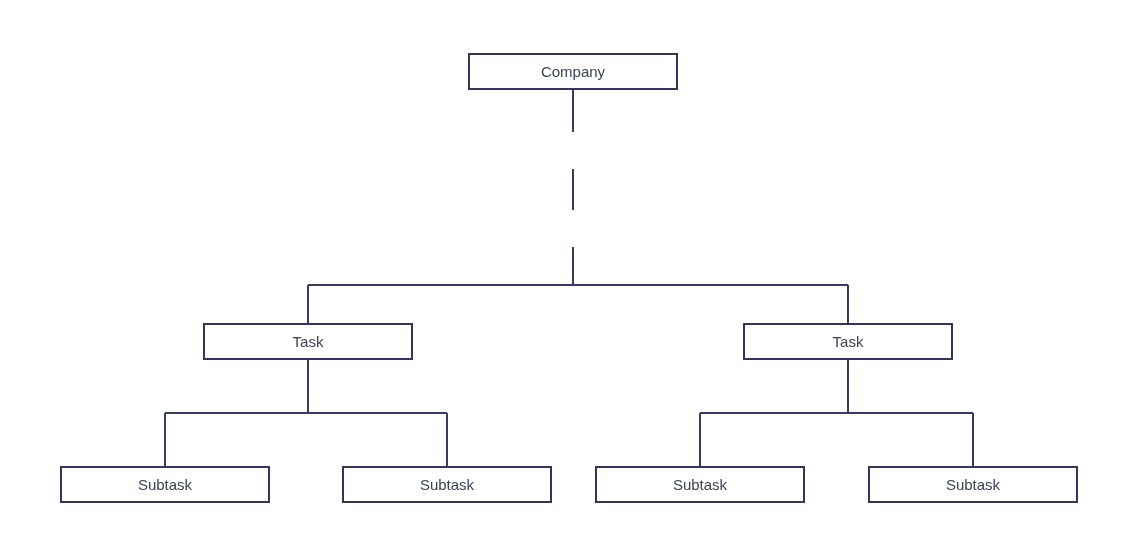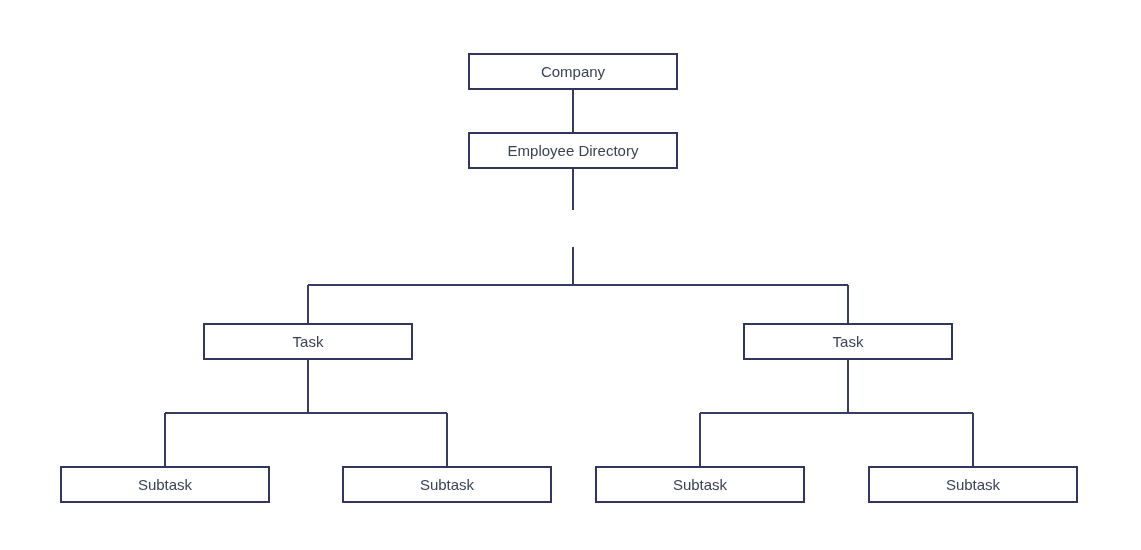--- a/index.html
+++ b/index.html
@@ -66,23 +66,20 @@
 
     <path d="M308,360 L308,413 M165,413 L447,413 M165,413 L165,466 M447,413 L447,466"></path>
 
     <path d="M848,360 L848,413 M700,413 L973,413 M700,413 L700,466 M973,413 L973,466"></path>
   </svg>
 
   <div class="node n-company">
     <span class="label">Company</span>
   </div>
 
-  <div class="node n-empdir">
-    <span class="label">Employee Directory</span>
-  </div>
 
 
   <div class="node n-task1">
     <span class="label">Task</span>
   </div>
 
   <div class="node n-task2">
     <span class="label">Task</span>
   </div>
 

